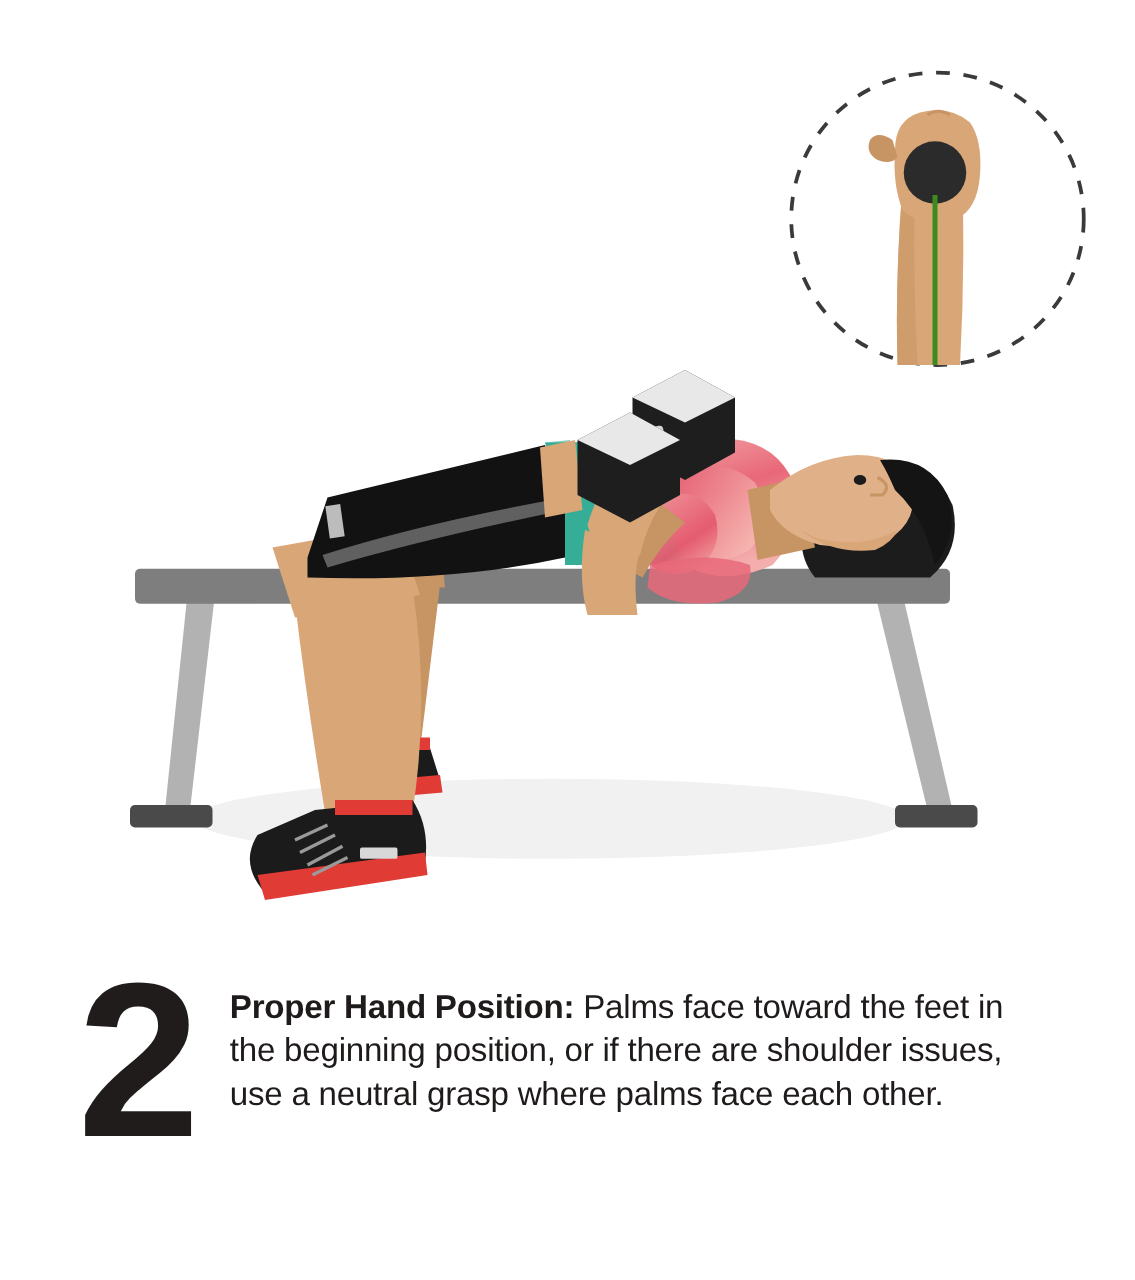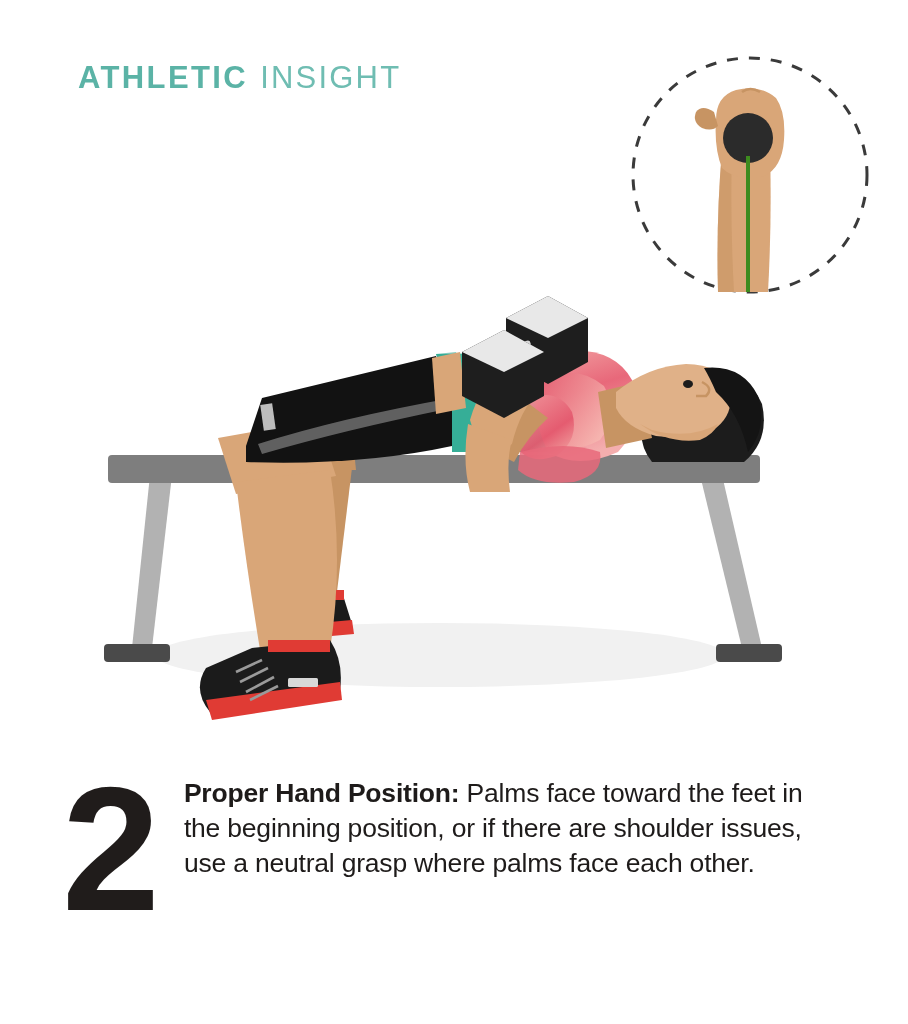--- a/index.html
+++ b/index.html
@@ -79,41 +79,37 @@
     font-size: 176px;
     font-weight: 700;
     color: #201C1B;
     line-height: 0.86;
     margin-top: 2px;
     letter-spacing: -4px;
     user-select: none;
   }
   #caption-text {
     margin-left: 28px;
-    margin-top: 4px;
+    margin-top: 16px;
     max-width: 625px;
     font-family: "Liberation Sans", sans-serif;
     font-size: 26.5px;
     line-height: 1.33;
     color: #1E1B1A;
     letter-spacing: -0.2px;
   }
   #caption-text .lead {
     font-weight: 700;
   }
 </style>
 </head>
 <body>
 
 <div id="page">
 
-  <div id="brand">
-    <span class="brand-a">ATHLETIC</span>
-    <span class="brand-b">INSIGHT</span>
-  </div>
 
   <div id="illustration">
     <svg viewBox="0 0 908 770" xmlns="http://www.w3.org/2000/svg">
       <defs>
         <linearGradient id="chestGrad" x1="0" y1="0" x2="0.3" y2="1">
           <stop offset="0%" stop-color="#F2A2A2"></stop>
           <stop offset="45%" stop-color="#E8687A"></stop>
           <stop offset="100%" stop-color="#F4AEAE"></stop>
         </linearGradient>
         <linearGradient id="chestGrad2" x1="0" y1="0" x2="1" y2="0.6">

